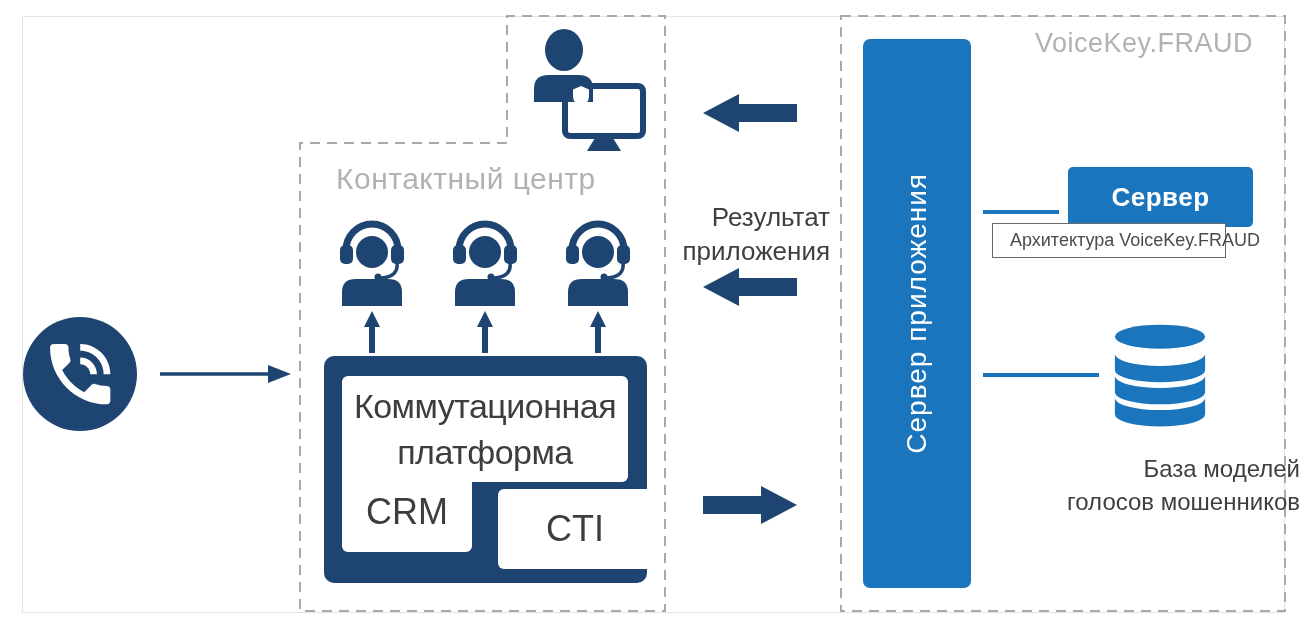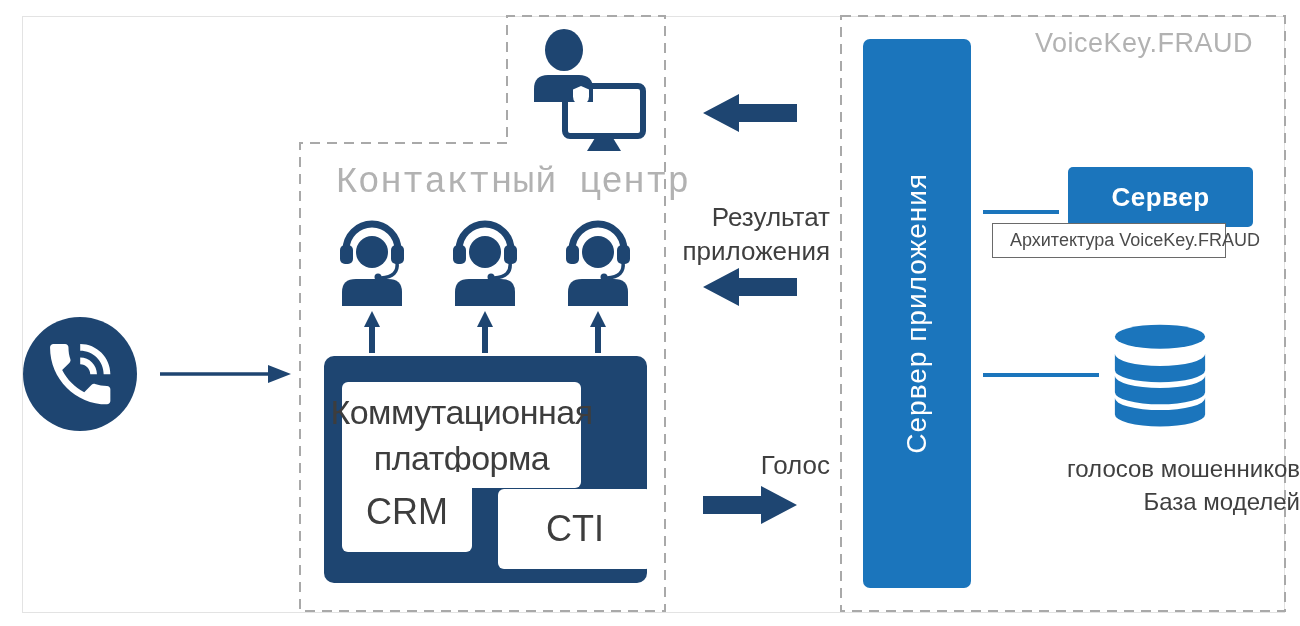--- a/index.html
+++ b/index.html
@@ -9,21 +9,21 @@
   }
   .abs{position:absolute;}
   .wires{position:absolute;left:0;top:0;width:1300px;height:626px;}
   .lbl{position:absolute;color:#3f3f3f;text-align:right;}
   .muted{color:#b2b2b2;}
   
   .platform{position:absolute;left:324px;top:356px;width:323px;height:227px;
     background:#1e4571;border-radius:10px;}
   .whitebox{position:absolute;background:#ffffff;border-radius:6px;color:#3d3d3d;
     display:flex;align-items:center;justify-content:center;text-align:center;}
-  .pf-title{left:18px;top:26px;width:239px;height:106px;font-size:34px;line-height:46px;letter-spacing:-0.5px;}
+  .pf-title{left:18px;top:20px;width:286px;height:106px;font-size:34px;line-height:46px;letter-spacing:-0.5px;}
   .pf-crm{left:18px;top:116px;width:130px;height:80px;font-size:36px;}
   .pf-cti{left:174px;top:133px;width:154px;height:80px;font-size:36px;}
   
   .appbar{position:absolute;left:863px;top:39px;width:108px;height:549px;background:#1b75bc;
     border-radius:7px;display:flex;align-items:center;justify-content:center;}
   .appbar span{writing-mode:vertical-rl;transform:rotate(180deg);color:#ffffff;
     font-size:28px;letter-spacing:1px;white-space:nowrap;}
   .serverbox{position:absolute;left:1068px;top:167px;width:185px;height:60px;background:#1b75bc;
     border-radius:5px;color:#ffffff;font-size:26px;font-weight:bold;letter-spacing:0.5px;
     display:flex;align-items:center;justify-content:center;}
@@ -66,21 +66,21 @@
   </svg>
 
   <svg class="abs" style="left:533px;top:28px;" width="117" height="124" viewBox="0 0 117 124">
     <rect x="32" y="58" width="78" height="50" rx="5" fill="#ffffff" stroke="#1e4571" stroke-width="6"></rect>
     <path d="M62 110 L80 110 L88 123 L54 123 Z" fill="#1e4571"></path>
     <ellipse cx="31" cy="22" rx="19" ry="21" fill="#1e4571"></ellipse>
     <path d="M1 74 V61 Q1 47 15 47 H46 Q60 47 60 61 V74 Z" fill="#1e4571"></path>
     <path d="M48 58 l8 3.5 v7 q0 6.5 -8 9.5 q-8 -3 -8 -9.5 v-7 z" fill="#ffffff"></path>
   </svg>
 
-  <div class="lbl muted" style="left:336px;top:162px;font-size:36px;letter-spacing:0.5px;font-family:Liberation Mono, monospace;">Контактный центр</div>
+  <div class="lbl muted" style="left:336px;top:162px;font-size:30px;letter-spacing:0.5px;">Контактный центр</div>
 
   <svg class="abs" style="left:339px;top:214px;" width="66" height="92" viewBox="0 0 66 92">
     <circle cx="33" cy="38" r="16" fill="#1e4571"></circle>
     <path d="M7 36 A26 26 0 0 1 59 36" fill="none" stroke="#1e4571" stroke-width="7" stroke-linecap="round"></path>
     <rect x="1" y="31" width="13" height="19" rx="5" fill="#1e4571"></rect>
     <rect x="52" y="31" width="13" height="19" rx="5" fill="#1e4571"></rect>
     <path d="M58 48 Q60 63 42 64" fill="none" stroke="#1e4571" stroke-width="3.5"></path>
     <circle cx="39" cy="63" r="3.5" fill="#1e4571"></circle>
     <path d="M3 92 V78 Q3 65 17 65 H49 Q63 65 63 78 V92 Z" fill="#1e4571"></path>
   </svg>
@@ -111,37 +111,36 @@
       </div>
     </div>
     <div class="whitebox pf-crm">CRM</div>
     <div class="whitebox pf-cti">CTI</div>
   </div>
 
   <div class="lbl" style="left:670px;top:164px;width:160px;font-size:26px;line-height:34px;">
     <span style="display:block;margin-top:36px;">Результат</span>
     <span style="display:block;">приложения</span>
   </div>
-  <div class="lbl" style="left:670px;top:450px;width:160px;font-size:26px;">Голос</div>
 
   <div class="lbl muted" style="right:47px;top:28px;font-size:27px;letter-spacing:0.5px;">VoiceKey.FRAUD</div>
 
   <div class="appbar">
     <span>Сервер приложения</span>
   </div>
 
   <div class="serverbox" title="Архитектура VoiceKey.FRAUD">Сервер</div>
 
   <svg class="abs" style="left:1112px;top:314px;" width="96" height="124" viewBox="0 0 100 110">
     <ellipse cx="50" cy="14" rx="47" ry="12.5" fill="#1b75bc"></ellipse>
     <path d="M3 32 A47 12.5 0 0 0 97 32 L97 49 A47 12.5 0 0 1 3 49 Z" fill="#1b75bc"></path>
     <path d="M3 55 A47 12.5 0 0 0 97 55 L97 72 A47 12.5 0 0 1 3 72 Z" fill="#1b75bc"></path>
     <path d="M3 78 A47 12.5 0 0 0 97 78 L97 95 A47 12.5 0 0 1 3 95 Z" fill="#1b75bc"></path>
   </svg>
 
   <div class="lbl" style="left:1030px;top:452px;width:270px;font-size:24px;line-height:33px;">
+    <span style="display:block;">База моделей</span>
     <span style="display:block;">голосов мошенников</span>
-    <span style="display:block;">База моделей</span>
   </div>
 
   <div class="tooltip">Архитектура VoiceKey.FRAUD</div>
 
 </div>
 
 </body></html>

